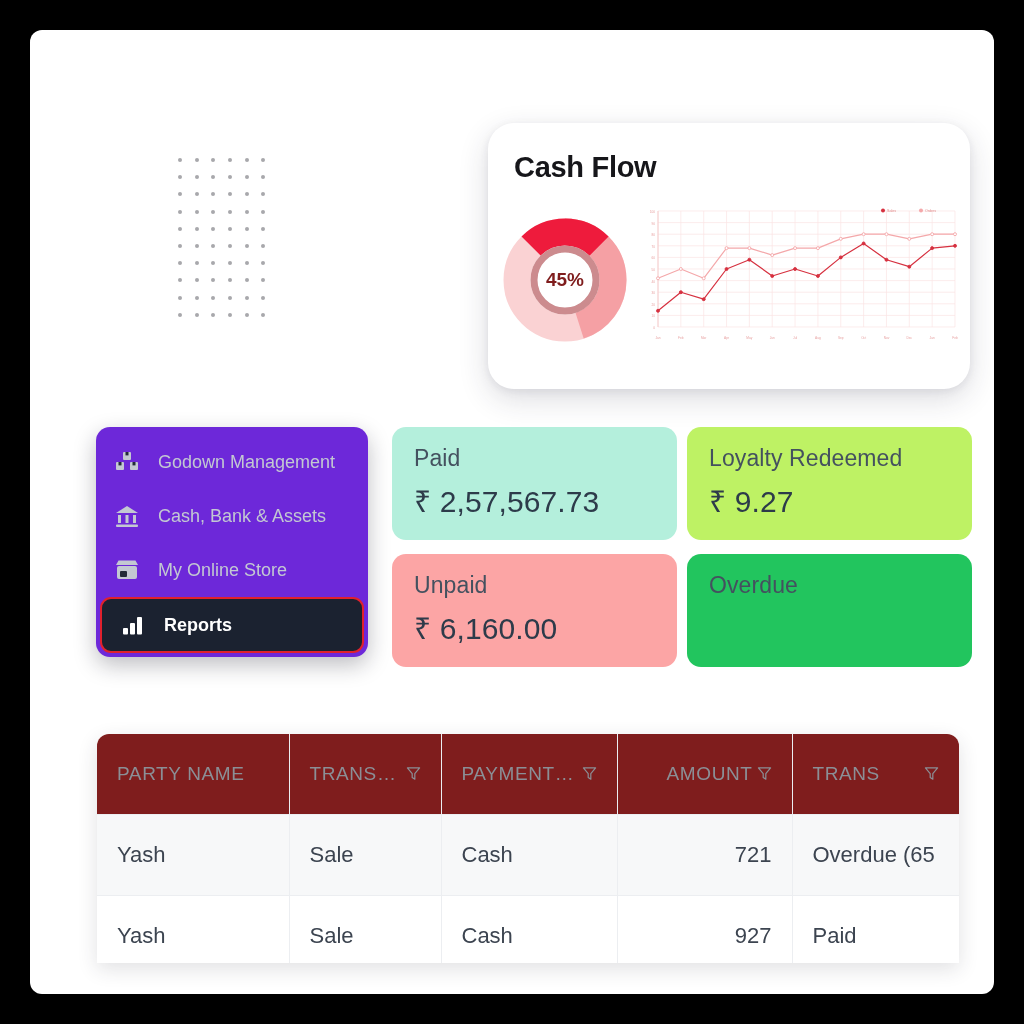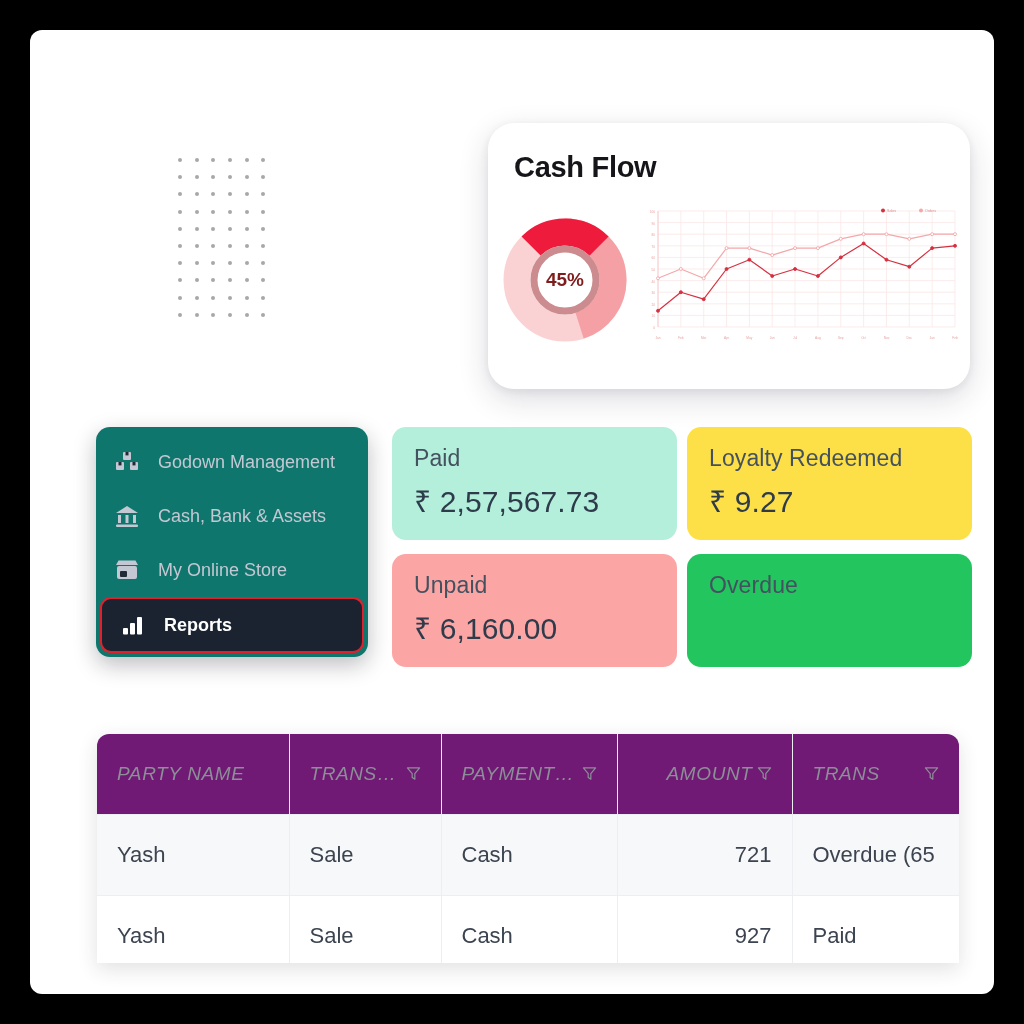--- a/index.html
+++ b/index.html
@@ -52,21 +52,21 @@
     position:absolute; left:0; top:0; width:130px; height:130px;
     display:flex; align-items:center; justify-content:center;
     font-size:19px; font-weight:bold; color:#7f1d1d;
   }
   #linechart-wrap { position:absolute; left:148px; top:82px; width:325px; height:140px; }
 
   
   #sidebar-menu {
     position:absolute; left:66px; top:397px;
     width:272px; height:230px;
-    background:#0f766e;
+    background:#6d28d9;
     border-radius:14px;
     box-shadow:0 8px 22px rgba(20,20,35,.28);
     padding:8px 0;
   }
   .menu-item {
     position:relative;
     height:54px;
     display:flex; align-items:center;
     padding-left:14px;
     color:#c3c8d2;
@@ -114,22 +114,21 @@
   #txn-table th {
     height:80px;
     font-size:19px; font-weight:normal;
     color:#8b8f96;
     letter-spacing:.6px;
     text-align:center;
     padding:0 20px;
     border-right:1px solid #eceef1;
     border-bottom:1px solid #eceef1;
     vertical-align:middle;
-    background:#701a75;
-    font-style:italic;
+    background:#7f1d1d;
   }
   #txn-table th:last-child { border-right:none; }
   #txn-table th .th-inner { display:flex; align-items:center; justify-content:space-between; gap:4px; }
   #txn-table th.num .th-inner { justify-content:flex-end; }
   #txn-table td {
     height:81px;
     font-size:22px; color:#3c4450;
     padding:0 20px;
     border-right:1px solid #eceef1;
     border-bottom:1px solid #eceef1;
@@ -370,21 +369,21 @@
       <span>Reports</span>
     </div>
 
   </div>
 
   <div class="stat-card" id="stat-paid" style="background: rgb(180, 239, 220);">
     <div class="stat-label">Paid</div>
     <div class="stat-value">₹ 2,57,567.73</div>
   </div>
 
-  <div class="stat-card" id="stat-loyalty" style="background: #fde047;">
+  <div class="stat-card" id="stat-loyalty" style="background: #bef264;">
     <div class="stat-label">Loyalty Redeemed</div>
     <div class="stat-value">₹ 9.27</div>
   </div>
 
   <div class="stat-card" id="stat-unpaid" style="background: #fca5a5;">
     <div class="stat-label">Unpaid</div>
     <div class="stat-value">₹ 6,160.00</div>
   </div>
 
   <div class="stat-card" id="stat-overdue" style="background: #22c55e;">

